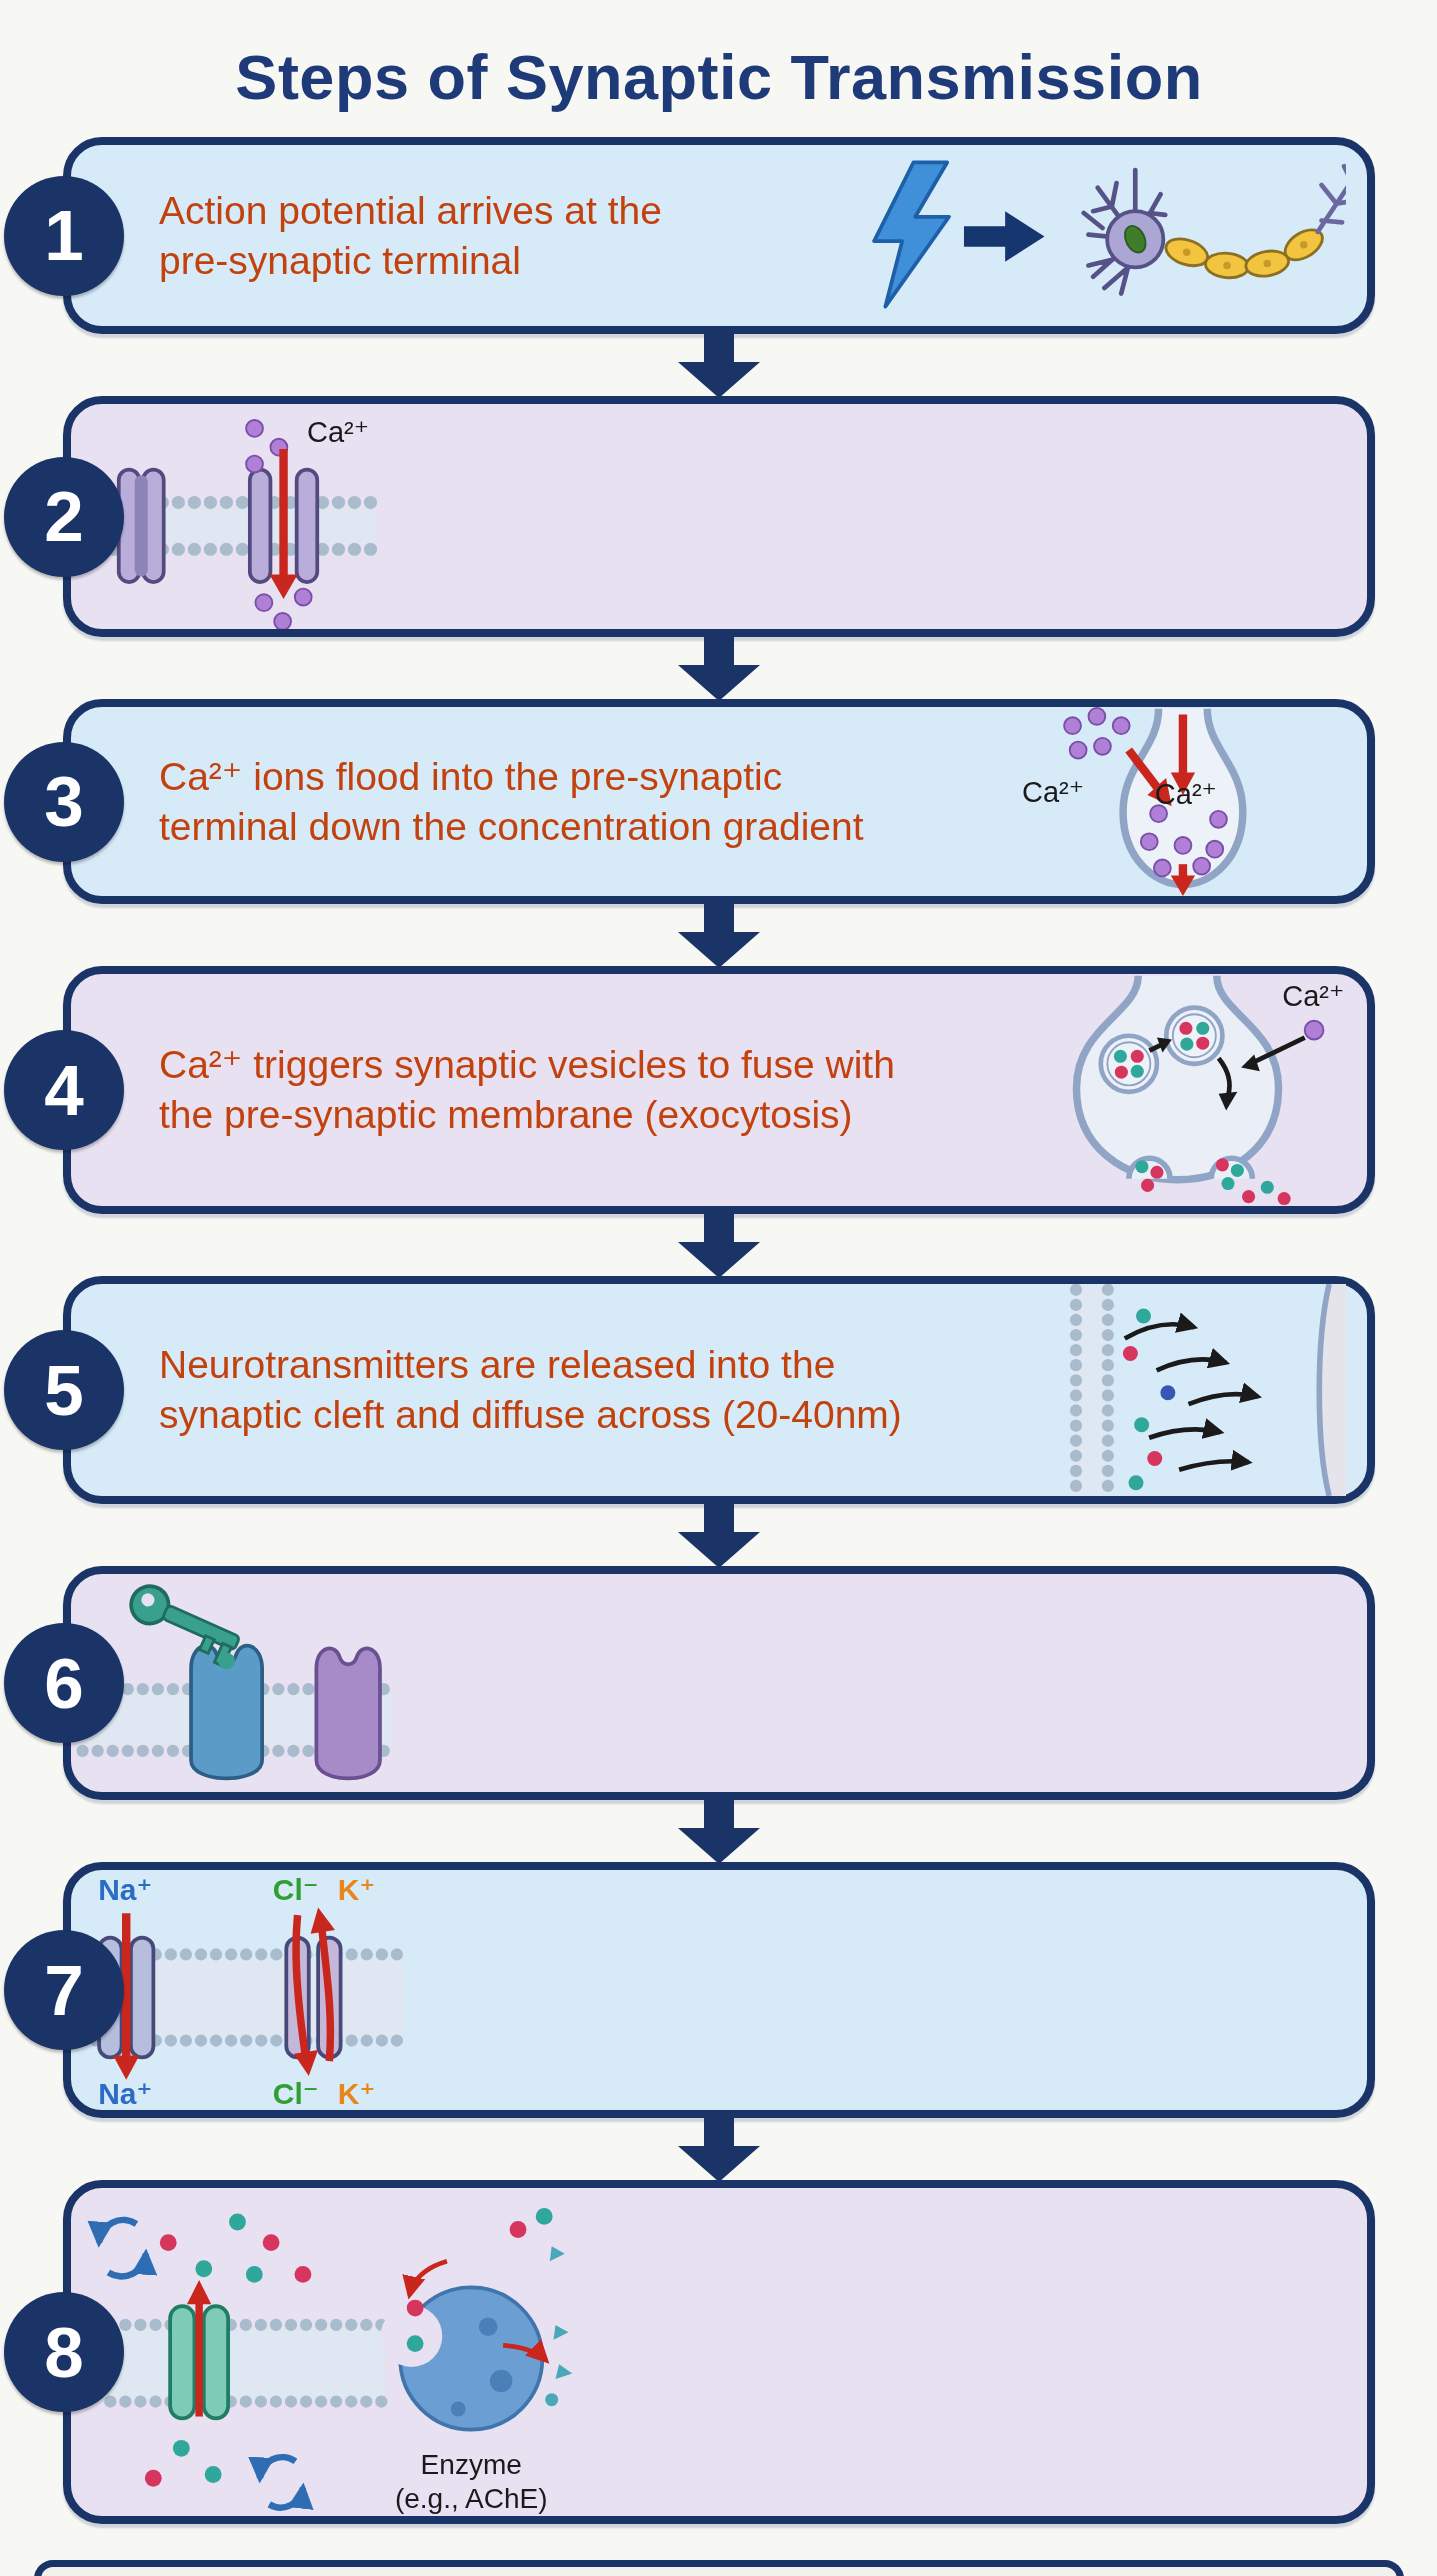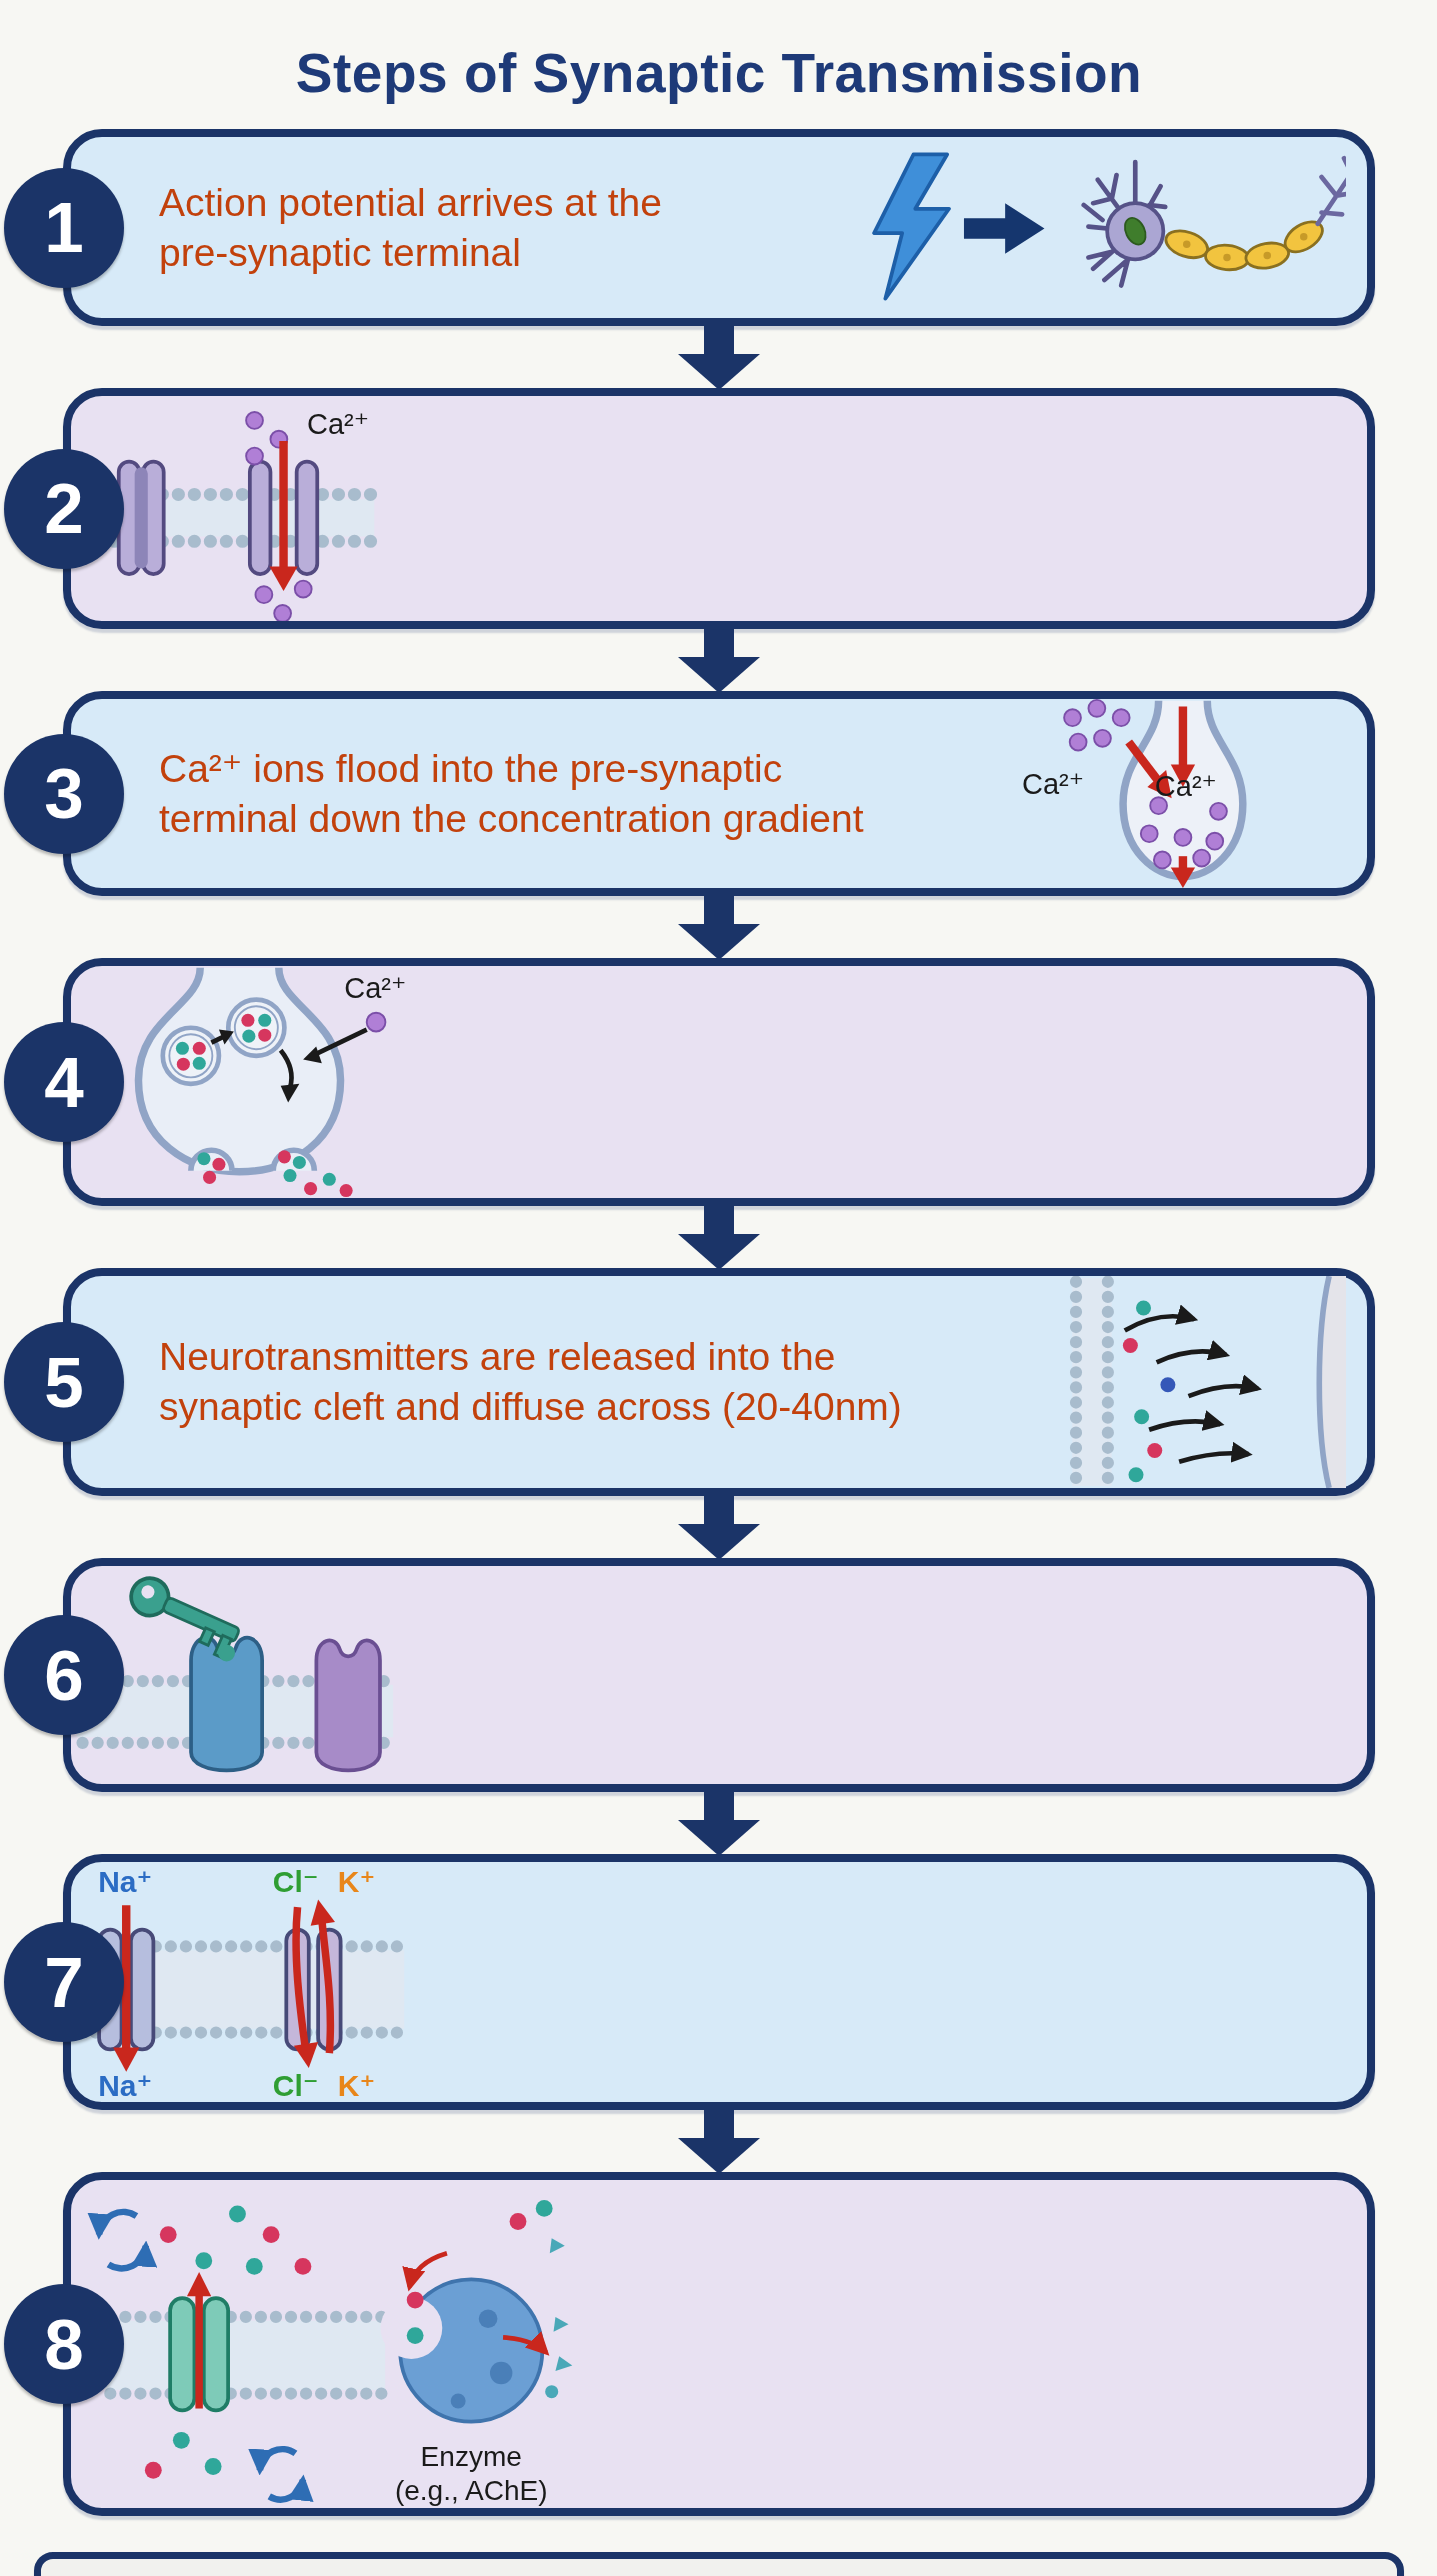--- a/index.html
+++ b/index.html
@@ -1,18 +1,18 @@
 <!DOCTYPE html>
 <html style="font-size:15px"><head>
 <meta charset="utf-8">
 <style>
   html,body{margin:0;padding:0;}
   body{background:#f7f7f3;font-family:"Liberation Sans","DejaVu Sans",sans-serif;}
   .page{position:relative;width:1438px;min-height:2576px;background:#f7f7f3;overflow:hidden;}
-  .title{margin:0;padding:41px 0 24px;text-align:center;font-size:55px;font-weight:bold;
+  .title{margin:0;padding:41px 0 24px;text-align:center;font-size:63px;font-weight:bold;
          color:#1e3a78;letter-spacing:0.5px;font-family:"Liberation Sans","DejaVu Sans",sans-serif;}
   .flow{width:1312px;margin:0 auto;}
   .step{box-sizing:border-box;position:relative;width:1312px;border:8.4px solid #1b3468;
         border-radius:39px;display:flex;align-items:center;box-shadow:0 3.7px 1.9px rgba(27,52,104,.18);}
   .step.blue{background:#d7eaf8;}
   .step.purple{background:#e8e1f2;}
   .h210{min-height:197px}.h235{min-height:220px}.h225{min-height:211px}
   .h250{min-height:234px}.h245{min-height:229px}.h360{min-height:337px}
   .badge{position:absolute;left:-67px;top:50%;transform:translateY(-50%);width:120px;height:120px;
          border-radius:50%;background:#1b3468;color:#ffffff;display:flex;align-items:center;
@@ -148,20 +148,22 @@
           <text class="ca-lbl" x="4" y="102">Ca²⁺</text>
           <text class="ca-lbl" x="146" y="104">Ca²⁺</text>
         </svg>
       </div>
     </div>
 
     <div class="connector"></div>
 
     <div class="step purple h235">
       <div class="badge">4</div>
+      <div class="step-text">Ca²⁺ triggers synaptic vesicles to fuse with
+the pre-synaptic membrane (exocytosis)</div>
       <div class="step-art">
         <svg width="337" height="232" viewBox="0 0 360 248">
           <g>
             <path d="M138,2 C138,42 72,56 72,122 C72,186 124,220 180,220 C236,220 288,186 288,122 C288,56 222,42 222,2" fill="#e9eef7" stroke="#90a4c6" stroke-width="8" stroke-linejoin="round"></path>
             <path d="M128,219 A22 22 0 1 1 172,219" fill="#e9eef7" stroke="#90a4c6" stroke-width="6"></path>
             <path d="M216,219 A22 22 0 1 1 260,219" fill="#e9eef7" stroke="#90a4c6" stroke-width="6"></path>
           </g>
           <g>
             <circle cx="128" cy="96" r="30" fill="#eef2f8" stroke="#90a4c6" stroke-width="5"></circle>
             <circle cx="128" cy="96" r="23" fill="none" stroke="#90a4c6" stroke-width="2"></circle>

